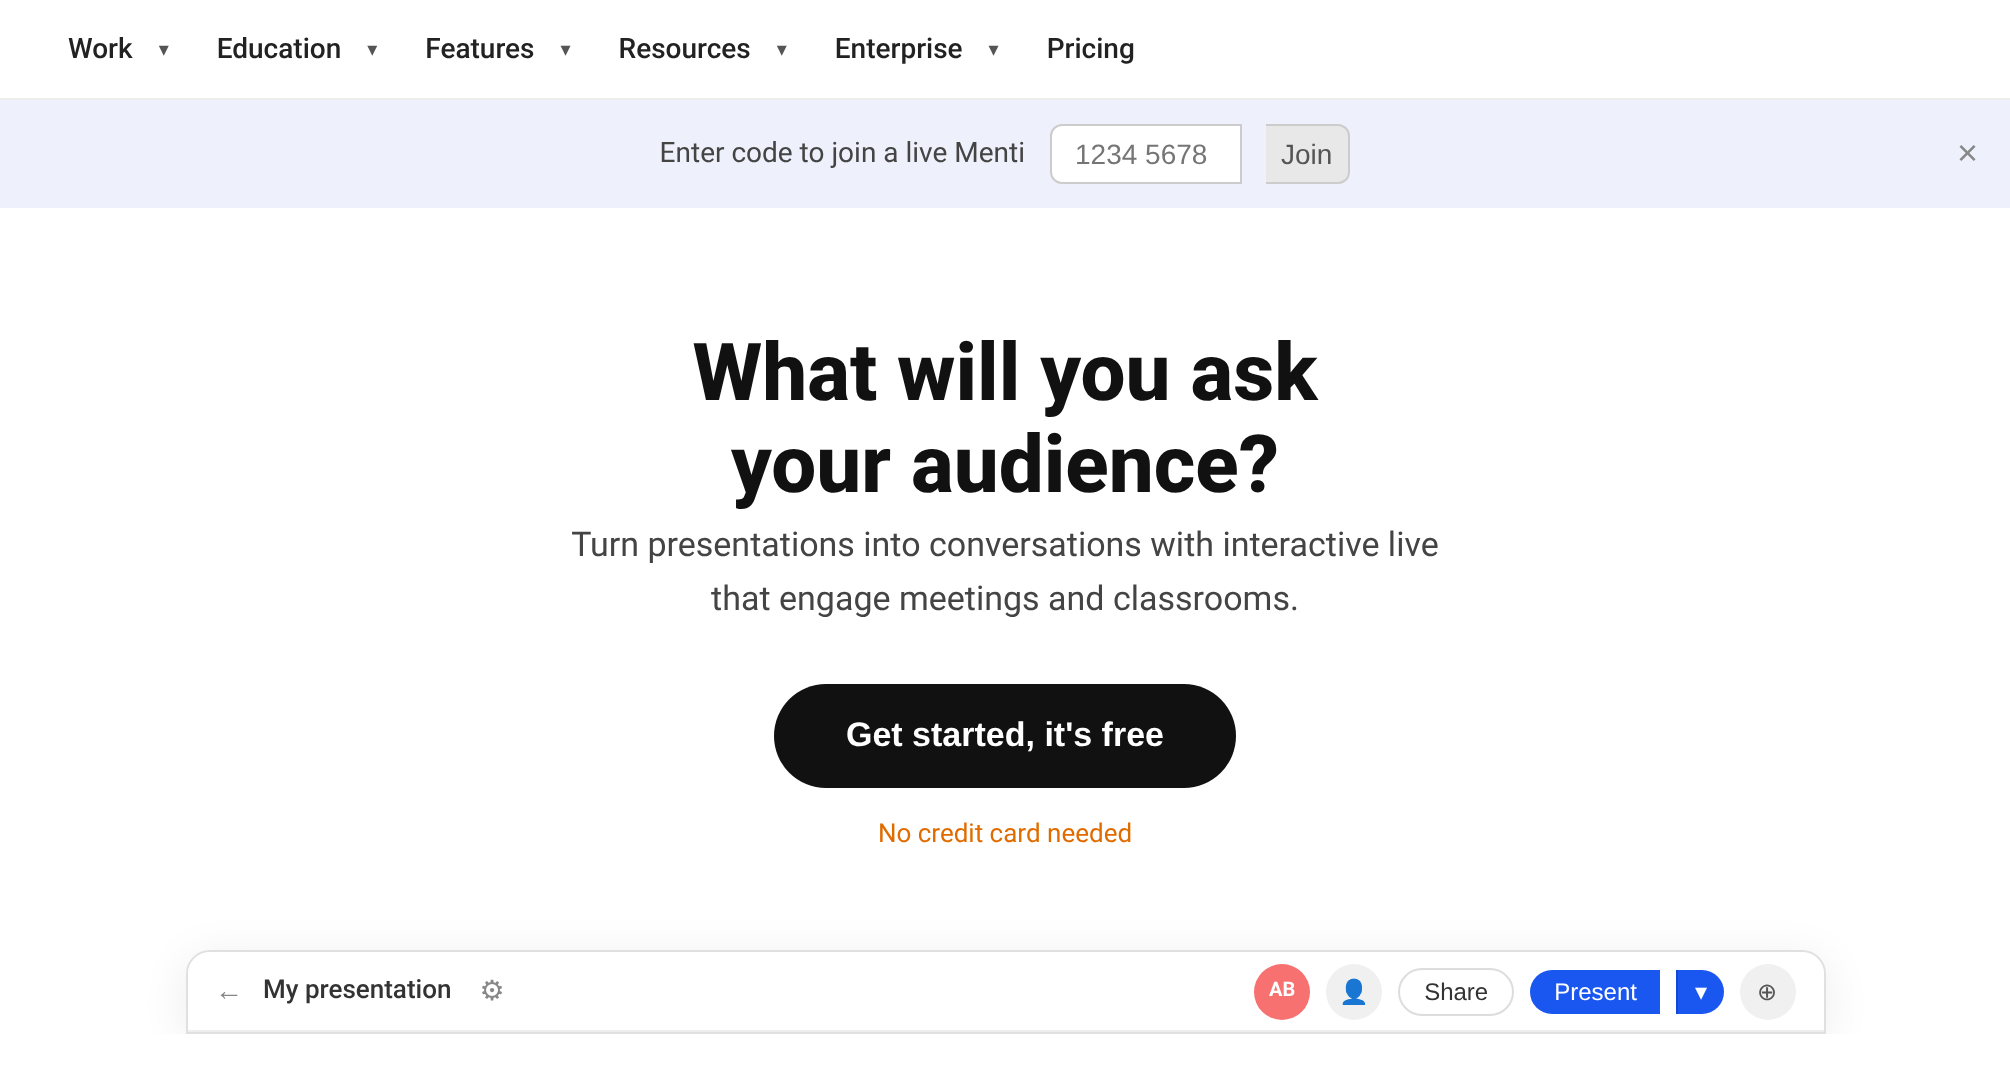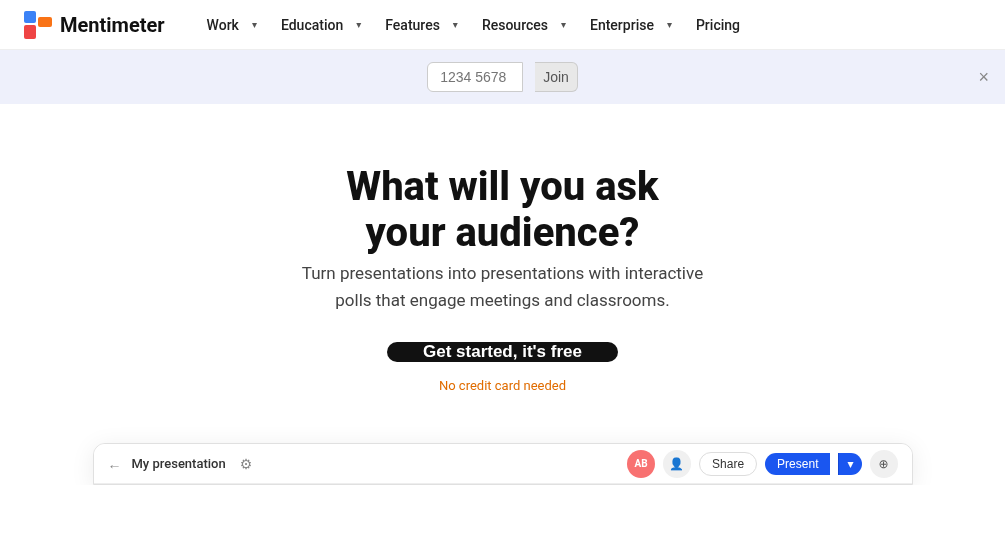--- a/index.html
+++ b/index.html
@@ -63,21 +63,21 @@
     }
     .hero-title {
       font-size: 40px; font-weight: 800; color: #111;
       line-height: 1.15; margin-bottom: 4px;
     }
     .hero-subtitle {
       font-size: 17px; color: #444; line-height: 1.6;
       max-width: 440px; margin: 0 auto 28px;
     }
     .btn-cta {
-      display: inline-block; padding: 0 36px; font-size: 17px;
+      display: inline-block; padding: 16px 36px; font-size: 17px;
       font-weight: 700; color: #fff; background: #111; border: none;
       border-radius: 50px; cursor: pointer; margin-bottom: 12px;
     }
     .no-cc {
       font-size: 13px; color: #e06c00; display: block; margin-top: 4px;
     }
 
     
     .preview-section {
       display: flex; justify-content: center; padding: 20px 20px 0;
@@ -121,28 +121,20 @@
     .btn-present-arrow {
       padding: 4px 8px; font-size: 12px; background: #1a56f0;
       border: none; border-left: 1px solid #1447d4; border-radius: 0 14px 14px 0;
       cursor: pointer; color: #fff;
     }
   </style>
 </head>
 <body>
 
 <nav>
-  <div class="nav-logo">
-    <svg class="logo-icon" viewBox="0 0 28 28" fill="none" xmlns="http://www.w3.org/2000/svg">
-      <rect x="0" y="14" width="12" height="14" rx="2" fill="#EF4444"></rect>
-      <rect x="0" y="0" width="12" height="12" rx="2" fill="#3B82F6"></rect>
-      <rect x="14" y="6" width="14" height="10" rx="2" fill="#F97316"></rect>
-    </svg>
-    <span class="logo-text">Mentimeter</span>
-  </div>
   <div class="nav-links">
     <a class="nav-link">
       <span>Work</span>
       <span class="chevron">▾</span>
     </a>
     <a class="nav-link">
       <span>Education</span>
       <span class="chevron">▾</span>
     </a>
     <a class="nav-link">
@@ -157,32 +149,33 @@
       <span>Enterprise</span>
       <span class="chevron">▾</span>
     </a>
     <a class="nav-link">
       <span>Pricing</span>
     </a>
   </div>
 </nav>
 
 <div class="banner">
+  <span class="banner-text">Enter code to join a live Menti</span>
   <input class="banner-input" placeholder="1234 5678" style="">
   <button class="banner-join">Join</button>
   <button class="banner-close">×</button>
 </div>
 
 <section class="hero">
   <h1 class="hero-title">
     <span>What will you ask</span><br>
     <span>your audience?</span>
   </h1>
   <p class="hero-subtitle">
-    <span>Turn presentations into presentations with interactive polls that engage meetings and classrooms.</span>
+    <span>Turn presentations into conversations with interactive live that engage meetings and classrooms.</span>
   </p>
   <button class="btn-cta">Get started, it's free</button>
   <span class="no-cc">No credit card needed</span>
 </section>
 
 <div class="preview-section">
   <div class="preview-window">
 
     <div class="preview-topbar">
       <span class="back-arrow">←</span>

